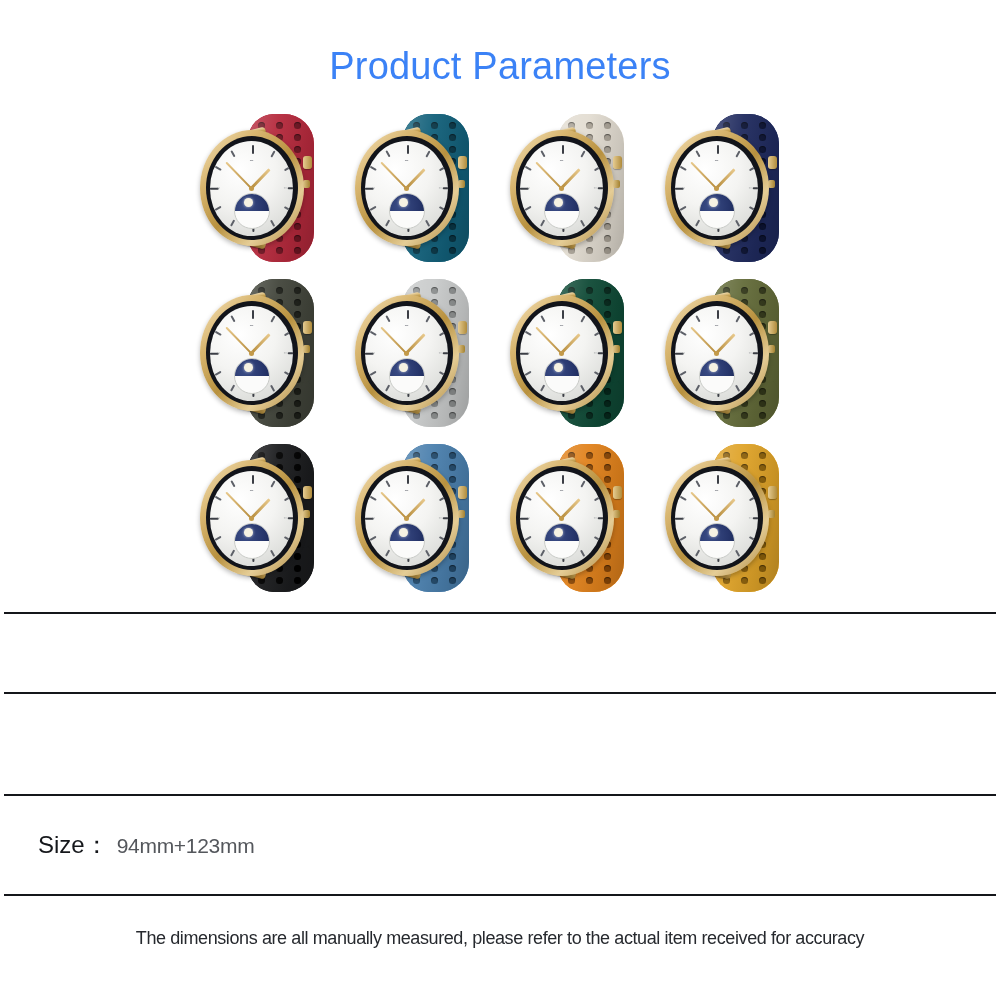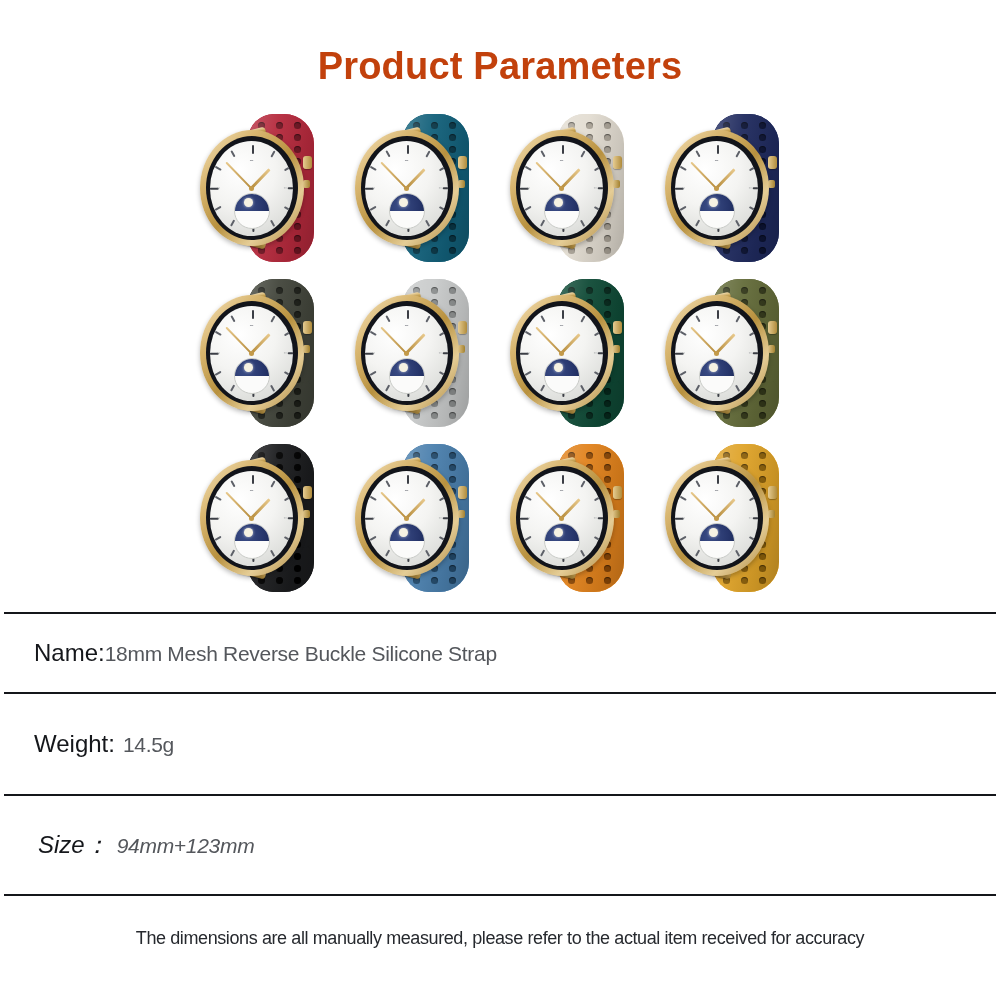--- a/index.html
+++ b/index.html
@@ -13,23 +13,23 @@
     font-family: "Liberation Sans", sans-serif;
     color: #1a1a1a;
     overflow: hidden;
     position: relative;
   }
 
   
   .page-title {
     text-align: center;
     font-size: 38px;
-    font-weight: 700;
+    font-weight: 400;
     letter-spacing: 0.2px;
-    color: #c2410c;
+    color: #3b82f6;
     margin: 0;
     padding-top: 46px;
     line-height: 1.1;
   }
 
   
   .gallery {
     margin: 18px auto 0 auto;
     width: 620px;
     display: grid;
@@ -263,21 +263,21 @@
     border-top: 2.5px solid #14161a;
     width: 100%;
   }
   .spec-row {
     display: flex;
     align-items: center;
     box-sizing: border-box;
   }
   .row-name { height: 78px; }
   .row-weight { height: 100px; }
-  .row-size { height: 98px; font-style: italic; }
+  .row-size { height: 98px; }
 
   .field {
     display: flex;
     align-items: baseline;
     white-space: nowrap;
   }
   .field-label {
     font-size: 24px;
     color: #15171b;
     font-weight: 400;
@@ -1165,33 +1165,25 @@
         </div>
       </div>
     </div>
   </div>
 
 <div class="spec-table">
 
   <div class="rule"></div>
 
   <div class="spec-row row-name">
-    <div class="field cell-name">
-      <span class="field-label">Name:</span>
-      <span class="field-value">18mm Mesh Reverse Buckle Silicone Strap</span>
-    </div>
   </div>
 
   <div class="rule"></div>
 
   <div class="spec-row row-weight">
-    <div class="field cell-weight">
-      <span class="field-label">Weight:</span>
-      <span class="field-value gap">14.5g</span>
-    </div>
   </div>
 
   <div class="rule"></div>
 
   <div class="spec-row row-size">
     <div class="field cell-size">
       <span class="field-label">Size：</span>
       <span class="field-value gap">94mm+123mm</span>
     </div>
   </div>

